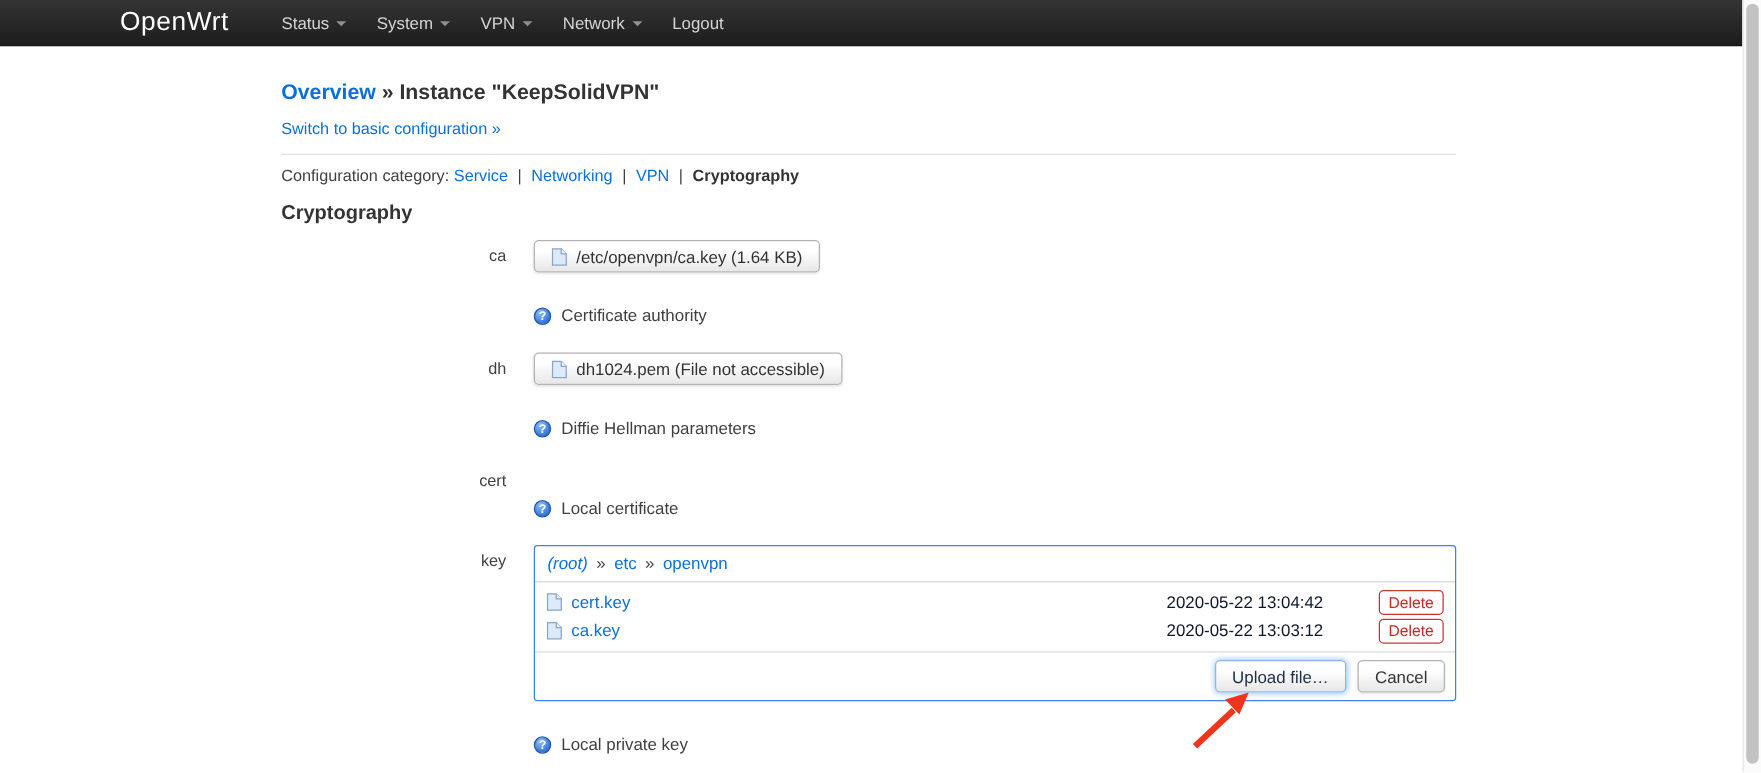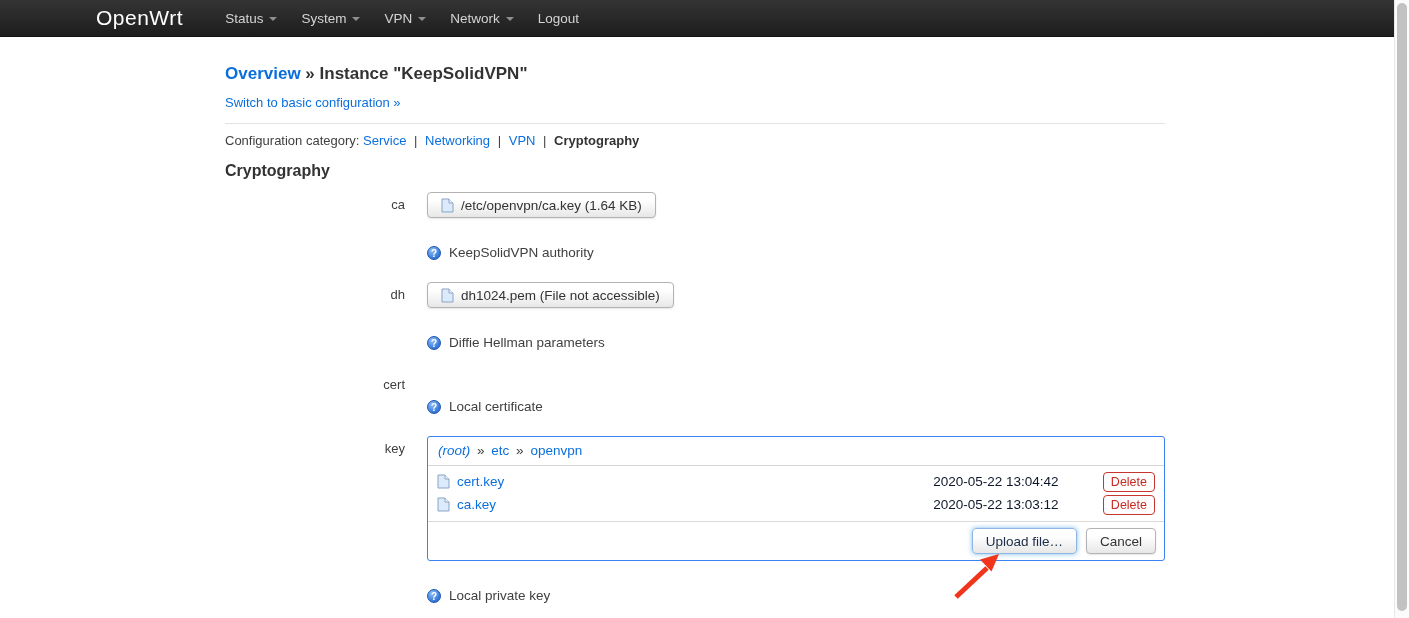--- a/index.html
+++ b/index.html
@@ -198,21 +198,21 @@
       <div class="field-body">
         <button class="btn">
           <svg class="file-icon" viewBox="0 0 13 15">
             <path d="M1 1 h7 l4 4 v9 h-11 z" fill="#ddeafb" stroke="#8aa4c4" stroke-width="1"></path>
             <path d="M8 1 v4 h4" fill="#f3f8ff" stroke="#8aa4c4" stroke-width="1"></path>
           </svg>
           <span>/etc/openvpn/ca.key (1.64 KB)</span>
         </button>
         <div class="field-desc">
           <span class="help-icon">?</span>
-          <span class="desc-text">KeepSolidVPN authority</span>
+          <span class="desc-text">Certificate authority</span>
         </div>
       </div>
     </div>
 
     <div class="field">
       <div class="field-label">dh</div>
       <div class="field-body">
         <button class="btn">
           <svg class="file-icon" viewBox="0 0 13 15">
             <path d="M1 1 h7 l4 4 v9 h-11 z" fill="#ddeafb" stroke="#8aa4c4" stroke-width="1"></path>

